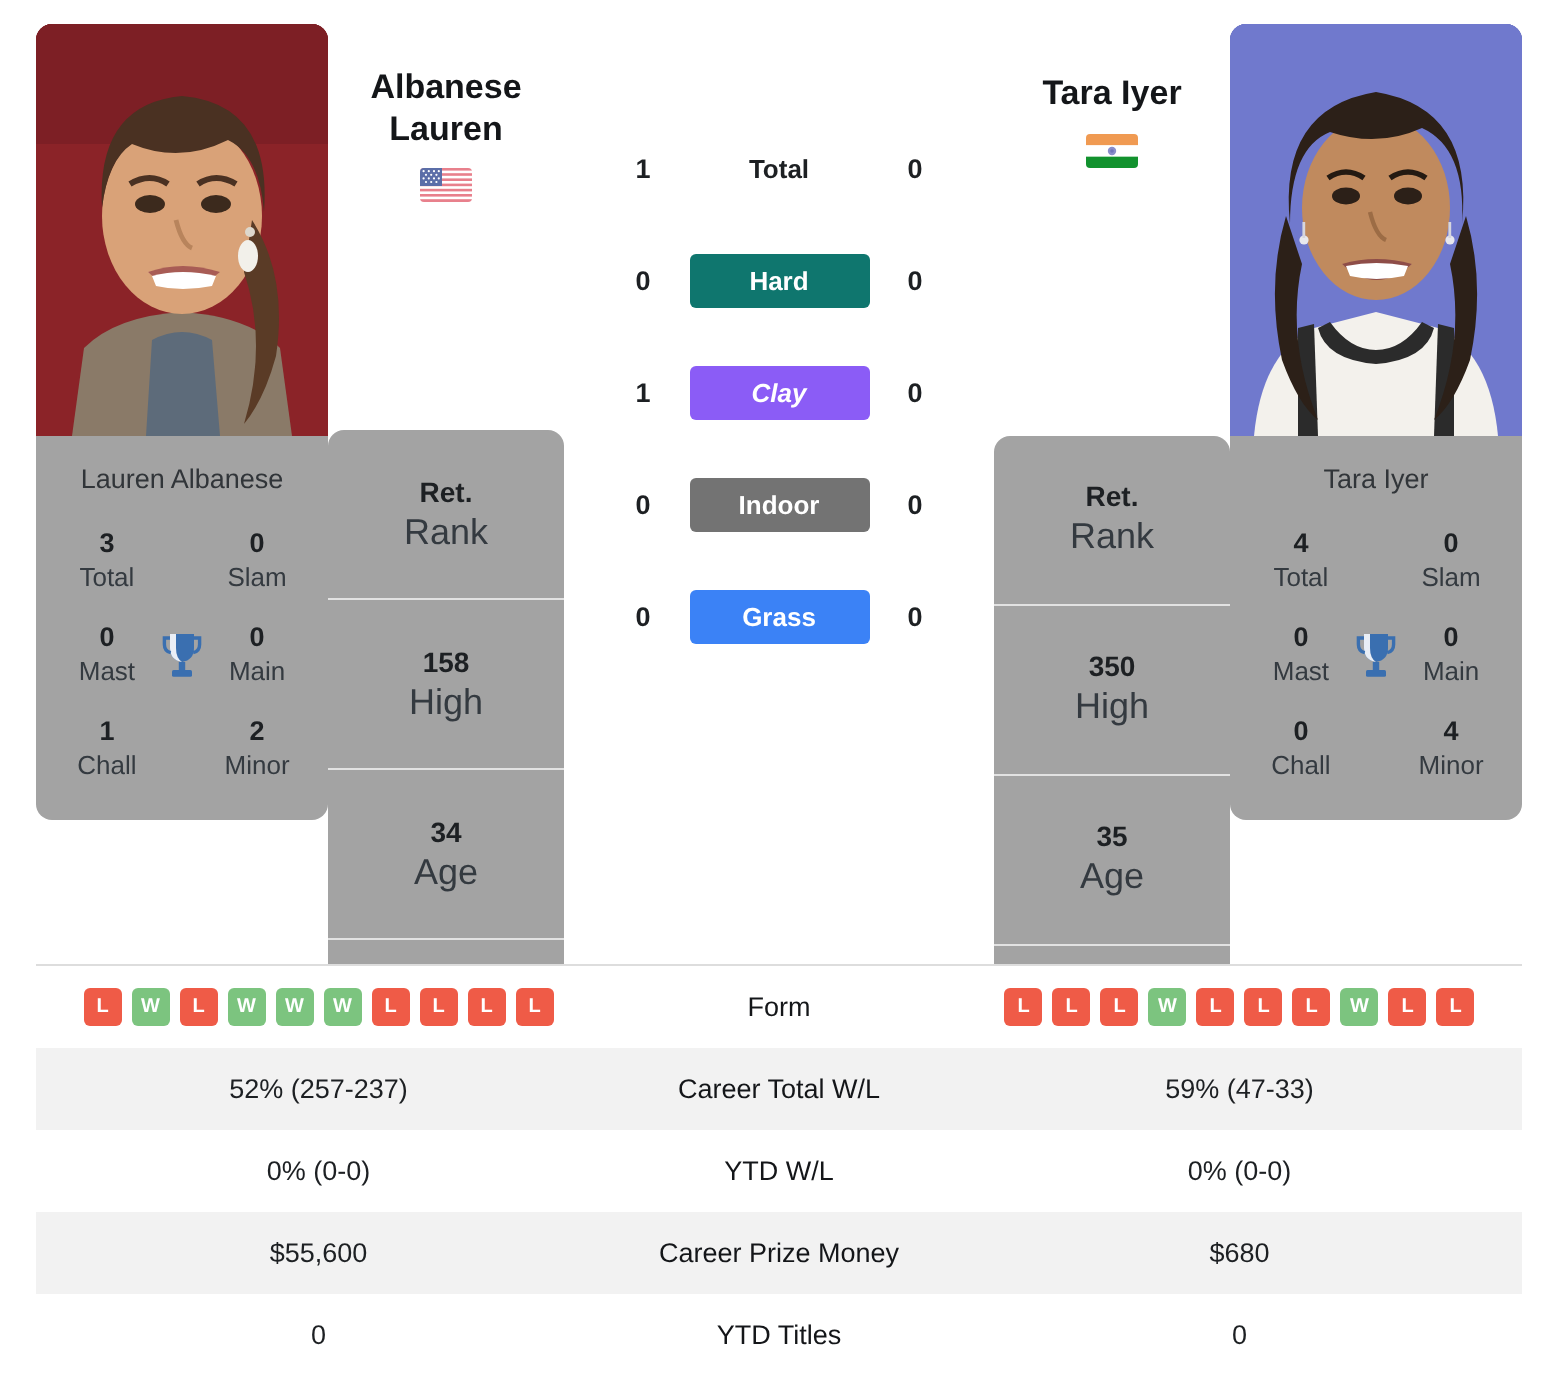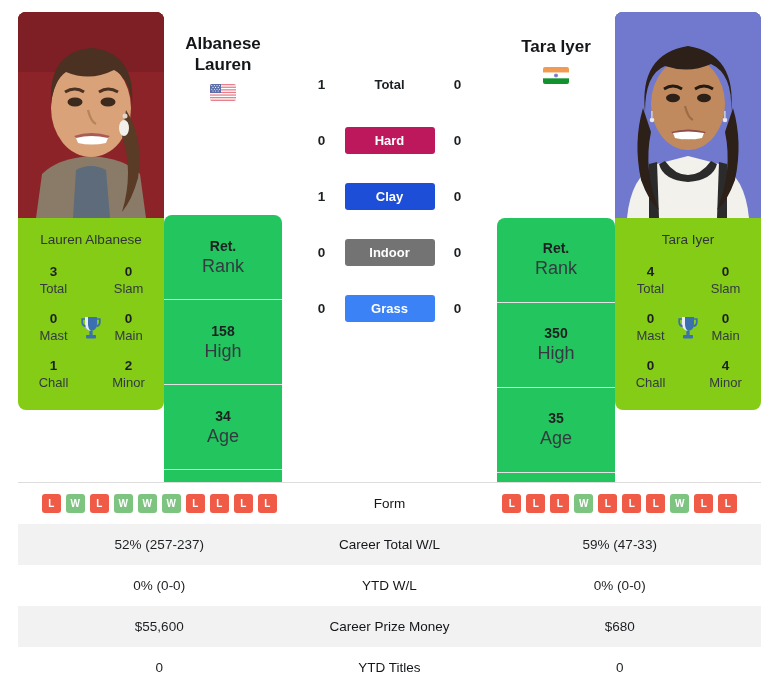--- a/index.html
+++ b/index.html
@@ -19,21 +19,21 @@
     display: flex;
     align-items: flex-start;
     padding: 12px 18px 0 18px;
     height: 472px;
   }
 
   
   .player-card {
     width: 146px;
     flex: 0 0 146px;
-    background: #84cc16;
+    background: #a3a3a3;
     border-radius: 8px;
     overflow: hidden;
     padding-bottom: 8px;
   }
   .photo {
     width: 100%;
     height: 206px;
     position: relative;
     overflow: hidden;
     background: #8b2328;
@@ -63,21 +63,21 @@
   }
   .tnum { font-size: 13.5px; font-weight: bold; color: #1d2023; display: block; }
   .tlab { font-size: 13px; color: #343a40; display: block; }
   .trophy-icon { width: 30px; display: flex; align-items: center; justify-content: center; }
   .trophy-icon svg { width: 22px; height: 24px; display:block; }
 
   
   .info-card {
     width: 118px;
     flex: 0 0 118px;
-    background: #22c55e;
+    background: #a3a3a3;
     border-radius: 8px;
     margin-top: 114px;
     overflow: hidden;
     text-align: center;
   }
   .info-card.right { margin-top: 134px; }
   .info-cell {
     height: 85px;
     display: flex;
     flex-direction: column;
@@ -331,26 +331,26 @@
     </div>
 
     <div class="center" id="surfaces">
         <div class="srow">
           <div class="sval">1</div>
           <div class="spill plain" style="background: transparent;">Total</div>
           <div class="sval">0</div>
         </div>
         <div class="srow">
           <div class="sval">0</div>
-          <div class="spill" style="background: #be185d;">Hard</div>
+          <div class="spill" style="background: #0f766e;">Hard</div>
           <div class="sval">0</div>
         </div>
         <div class="srow">
           <div class="sval">1</div>
-          <div class="spill" style="background: #1d4ed8;">Clay</div>
+          <div class="spill" style="background: #8b5cf6; font-style: italic;">Clay</div>
           <div class="sval">0</div>
         </div>
         <div class="srow">
           <div class="sval">0</div>
           <div class="spill" style="background: #737373;">Indoor</div>
           <div class="sval">0</div>
         </div>
         <div class="srow">
           <div class="sval">0</div>
           <div class="spill" style="background: #3b82f6;">Grass</div>

